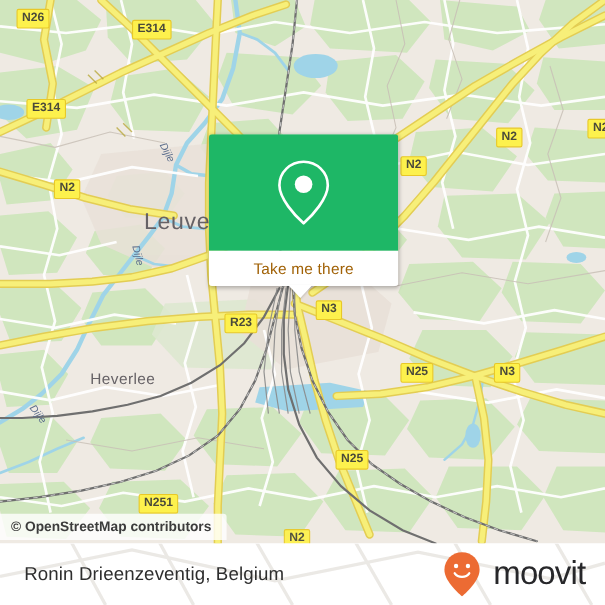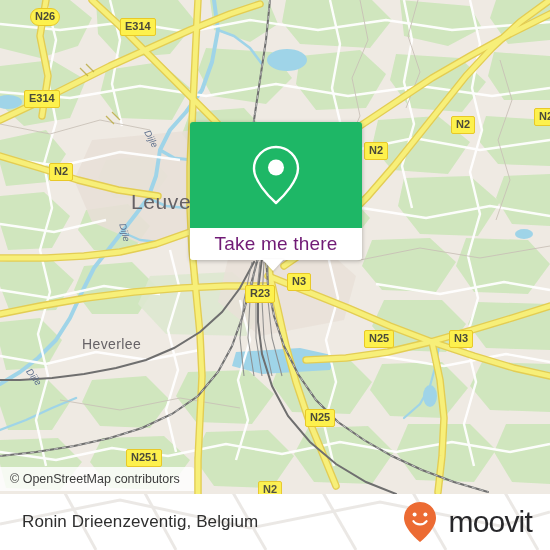--- a/index.html
+++ b/index.html
@@ -96,22 +96,22 @@
     justify-content: center;
   }
   #card-white {
     background: #ffffff;
     height: 32px;
     display: flex;
     align-items: center;
     justify-content: center;
   }
   #card-cta {
-    font-size: 19px;
-    color: #701a75;
+    font-size: 14px;
+    color: #a16207;
     letter-spacing: 0.2px;
   }
   #card-tail {
     position: absolute;
     left: 262px;
     top: 259px;
     width: 0; height: 0;
     border-left: 11px solid transparent;
     border-right: 11px solid transparent;
     border-top: 12px solid #ffffff;
@@ -130,20 +130,21 @@
     display: flex;
     align-items: center;
     background: rgba(255,255,255,0.80);
     border-top-right-radius: 3px;
     z-index: 30;
   }
   #attribution span {
     font-size: 12.5px;
     color: #3c3c3c;
     white-space: nowrap;
+    font-weight: bold;
   }
 
   
   #bottom-bar {
     position: absolute;
     left: 0;
     top: 494px;
     width: 550px;
     height: 56px;
     background: rgba(255,255,255,0.90);
@@ -366,28 +367,28 @@
       </g>
     </svg>
 
     <div class="map-label-city city-leuven">Leuven</div>
     <div class="map-label-city city-heverlee">Heverlee</div>
 
     <div class="river-label" style="left:152px; top:128px; transform: rotate(62deg); transform-origin: left top;">Dijle</div>
     <div class="river-label" style="left:128px; top:222px; transform: rotate(76deg); transform-origin: left top;">Dijle</div>
     <div class="river-label" style="left:33px; top:366px; transform: rotate(53deg); transform-origin: left top;">Dijle</div>
 
-    <div class="shield" style="left:30px;  top:8px;border-radius:9px;">N26</div>
+    <div class="shield" style="left:15px;  top:8px;">N26</div>
     <div class="shield" style="left:120px; top:18px;">E314</div>
     <div class="shield" style="left:24px;  top:90px;">E314</div>
     <div class="shield" style="left:49px;  top:163px;">N2</div>
     <div class="shield" style="left:364px; top:142px;">N2</div>
     <div class="shield" style="left:451px; top:116px;">N2</div>
     <div class="shield" style="left:534px; top:108px;">N2</div>
-    <div class="shield" style="left:204px; top:285px;margin-left:41px;">R23</div>
+    <div class="shield" style="left:204px; top:285px;">R23</div>
     <div class="shield" style="left:287px; top:273px;">N3</div>
     <div class="shield" style="left:364px; top:330px;">N25</div>
     <div class="shield" style="left:449px; top:330px;">N3</div>
     <div class="shield" style="left:305px; top:409px;">N25</div>
     <div class="shield" style="left:126px; top:449px;">N251</div>
     <div class="shield" style="left:258px; top:481px; opacity:0.95;">N2</div>
   </div>
 
   <div id="card-tail"></div>
   <div id="info-card">

